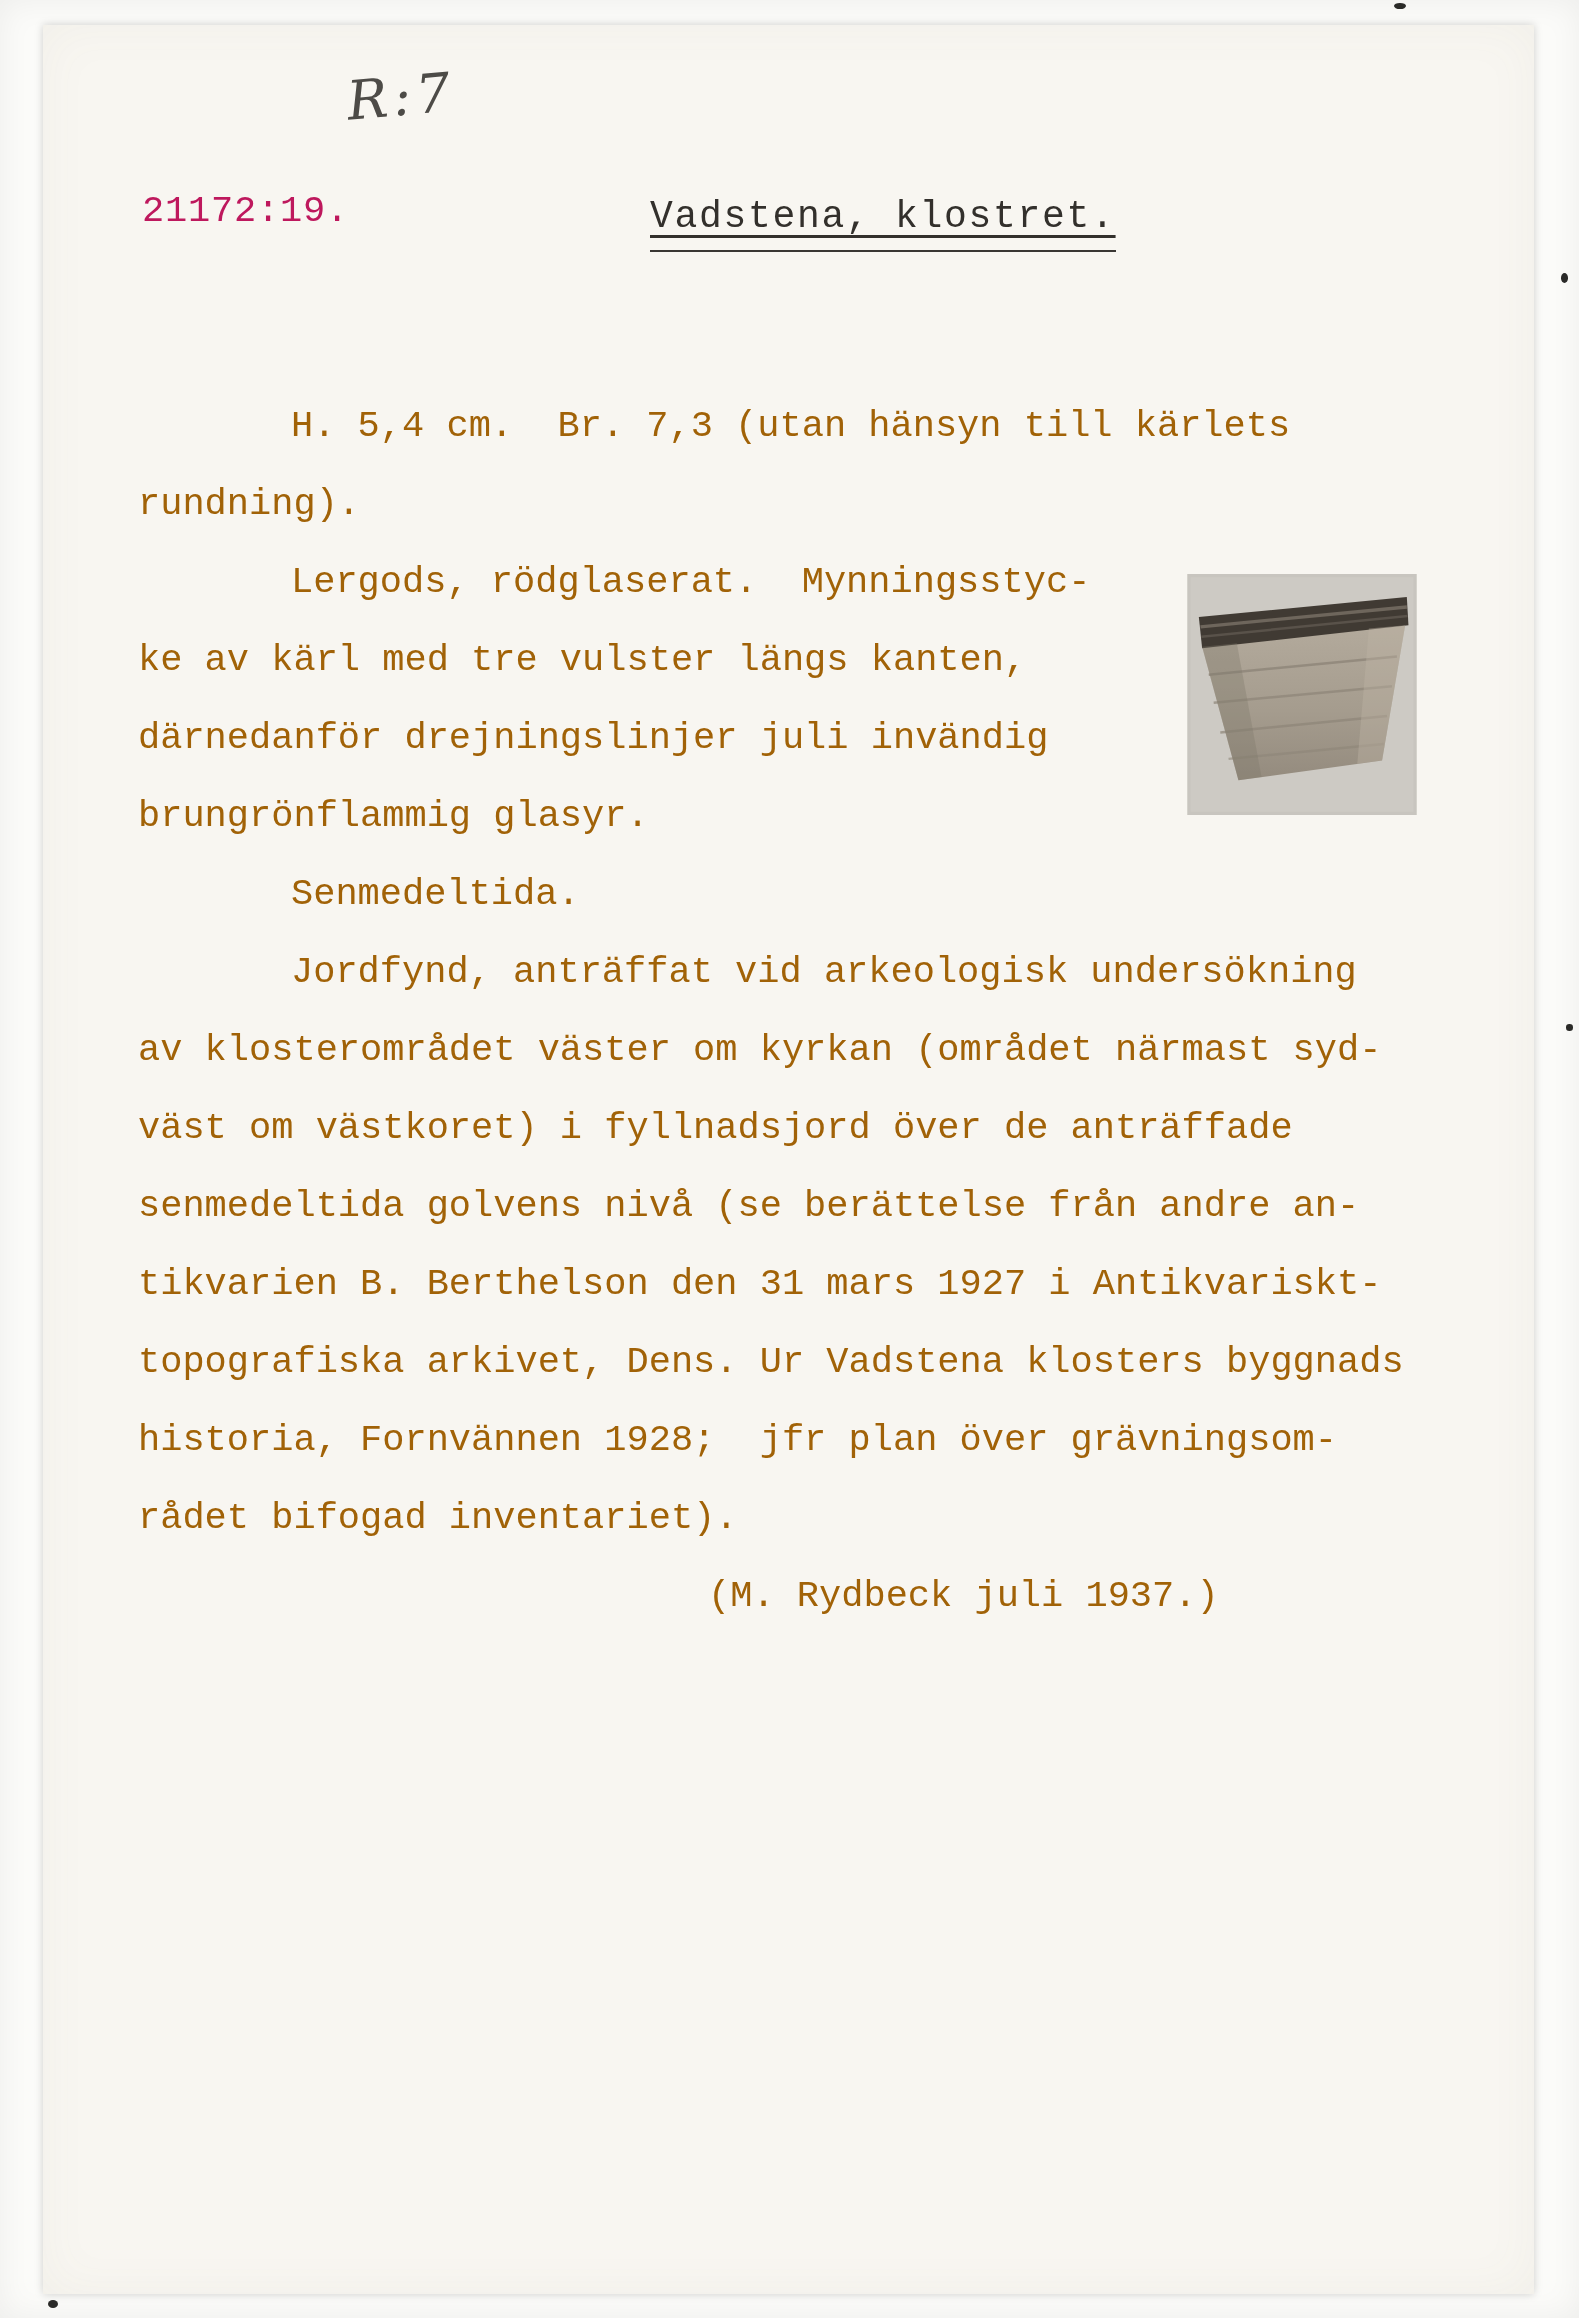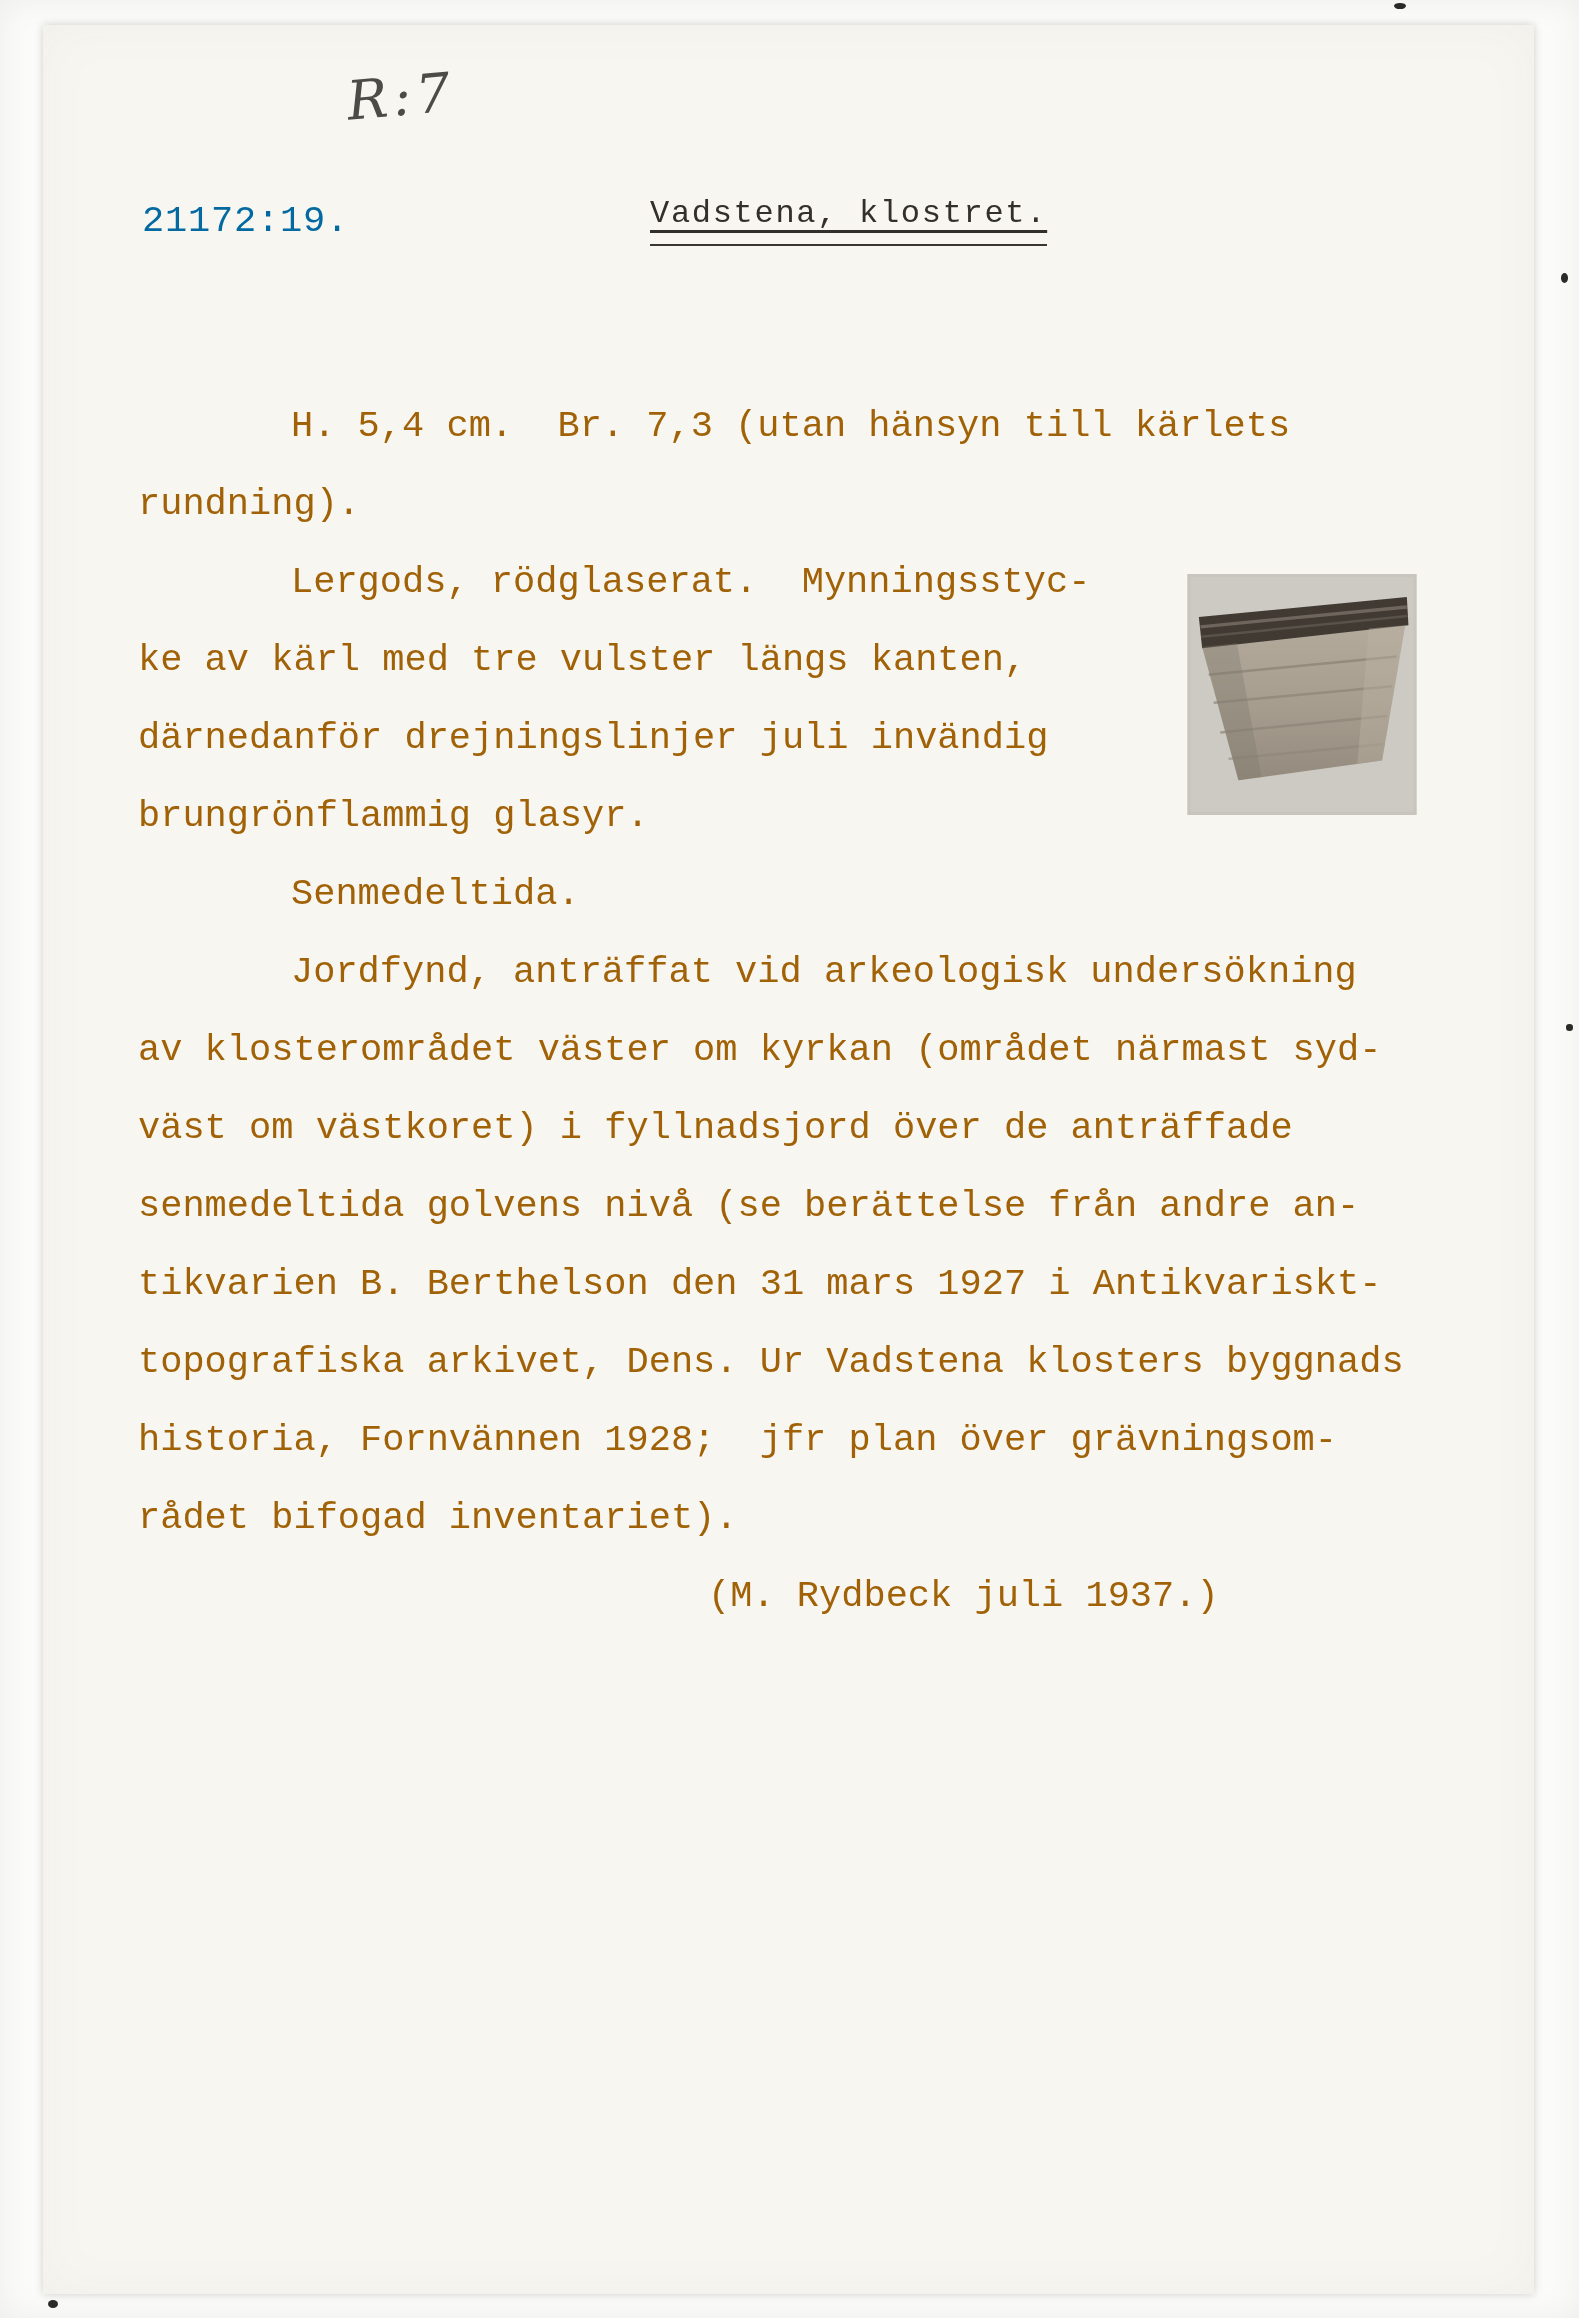--- a/index.html
+++ b/index.html
@@ -26,29 +26,29 @@
     left: 304px; top: 40px;
     font-family: "DejaVu Serif", serif;
     font-style: italic;
     font-size: 54px;
     letter-spacing: 5px;
     color: #4d4b47;
     transform: rotate(-5deg);
   }
   .inv {
     position: absolute;
-    left: 99px; top: 175px;
+    left: 99px; top: 165px;
     font-size: 37px;
-    color: #0369a1;
+    color: #be185d;
     letter-spacing: 0.8px;
   }
   .title {
     position: absolute;
     left: 607px; top: 170px;
-    font-size: 32px;
+    font-size: 38px;
     letter-spacing: 1.7px;
     color: #33302c;
     text-decoration: underline;
     text-decoration-thickness: 2.5px;
     text-underline-offset: 8.3px;
     border-bottom: 2.5px solid #3a3733;
     padding-bottom: 12.4px;
   }
   .subtitle {
     position: absolute;

